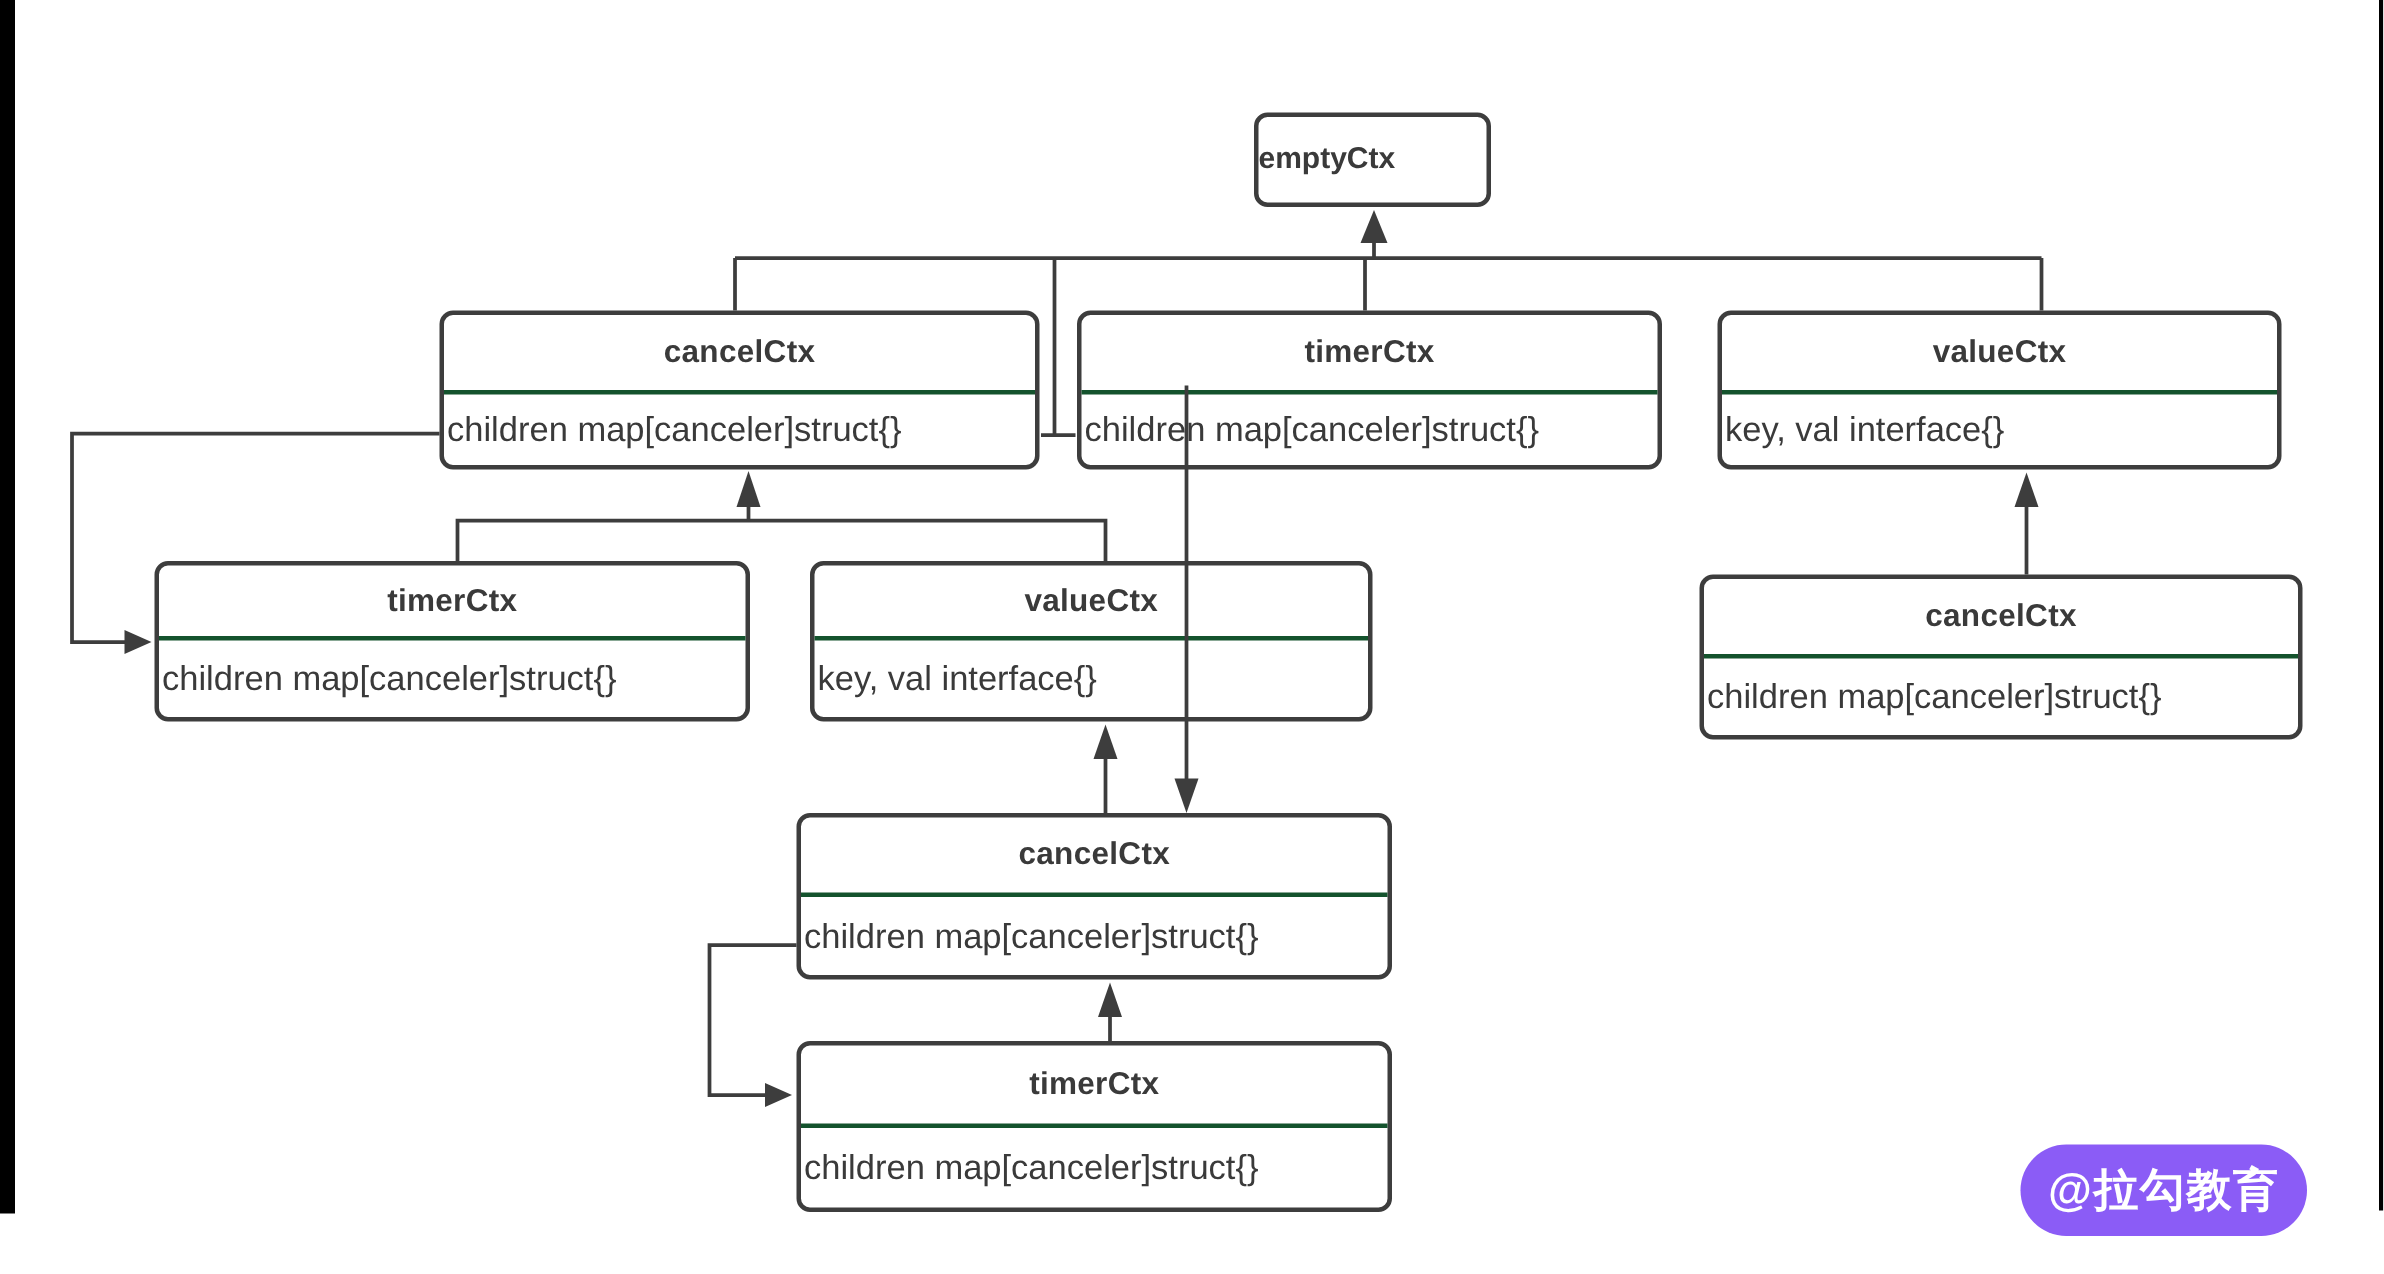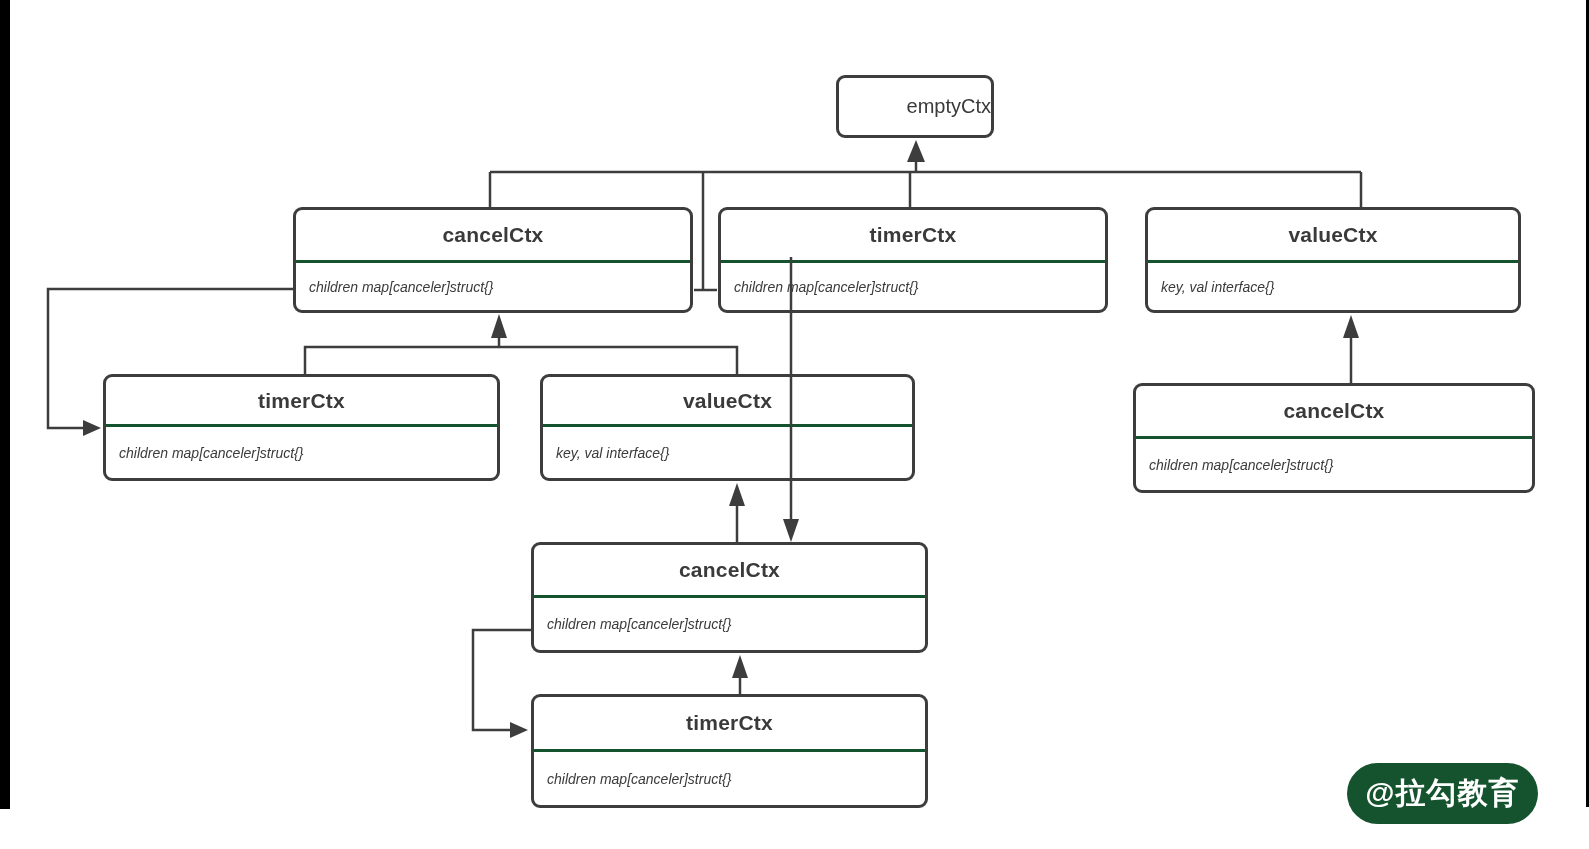--- a/index.html
+++ b/index.html
@@ -11,33 +11,32 @@
     position:absolute; background:#ffffff;
     border:3px solid #3d3d3d; border-radius:9px;
     box-sizing:border-box; color:#3a3a3a; z-index:2;
   }
   .node .hd {
     height:var(--hd,50px); display:flex; align-items:center; justify-content:center;
     font-weight:700; font-size:21px; border-bottom:3px solid #14532d;
     letter-spacing:0.2px;
   }
   .node .bd {
-    display:flex; align-items:center; padding:0 13px;
-    font-size:14px; height:calc(100% - var(--hd,50px) - 3px);
+    display:flex; align-items:center; padding:0 2px;
+    font-size:23px; height:calc(100% - var(--hd,50px) - 3px);
     white-space:nowrap;
-    font-style:italic;
   }
   .node.single {
-    display:flex; align-items:center; justify-content:flex-end;
-    font-size:20px; font-weight:400;padding-left:22px;
+    display:flex; align-items:center; justify-content:flex-start;
+    font-size:20px; font-weight:700;
   }
   .edges { position:absolute; left:0; top:0; z-index:5; pointer-events:none; }
   .watermark {
     position:absolute; left:1347px; top:763px; width:191px; height:61px;
-    background:#14532d; border-radius:31px; z-index:6;
+    background:#8b5cf6; border-radius:31px; z-index:6;
     display:flex; align-items:center; justify-content:center;
     color:#ffffff; font-size:30px; font-weight:600; letter-spacing:1px;
   }
   .strip { position:absolute; background:#000000; z-index:7; }
   .strip-left  { left:0; top:0; width:10px; height:809px; }
   .strip-right { left:1586px; top:0; width:3px; height:807px; }
 </style>
 </head>
 <body>
 

